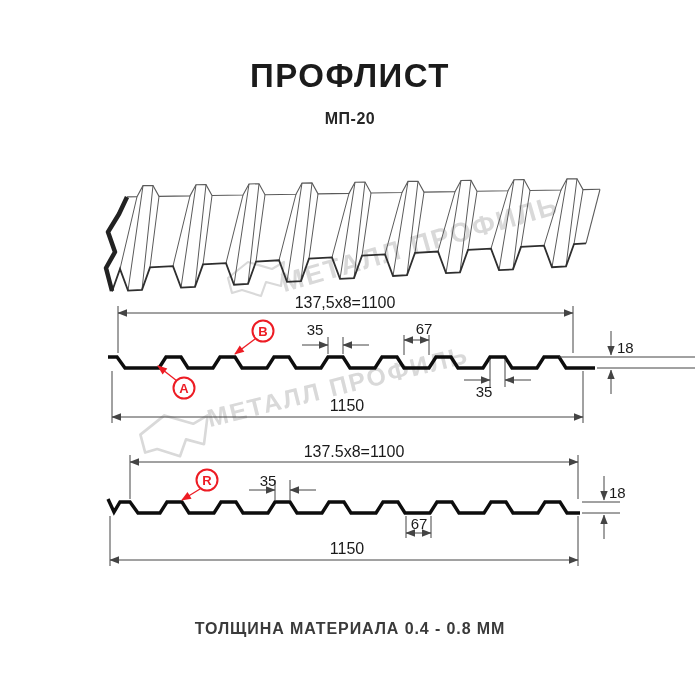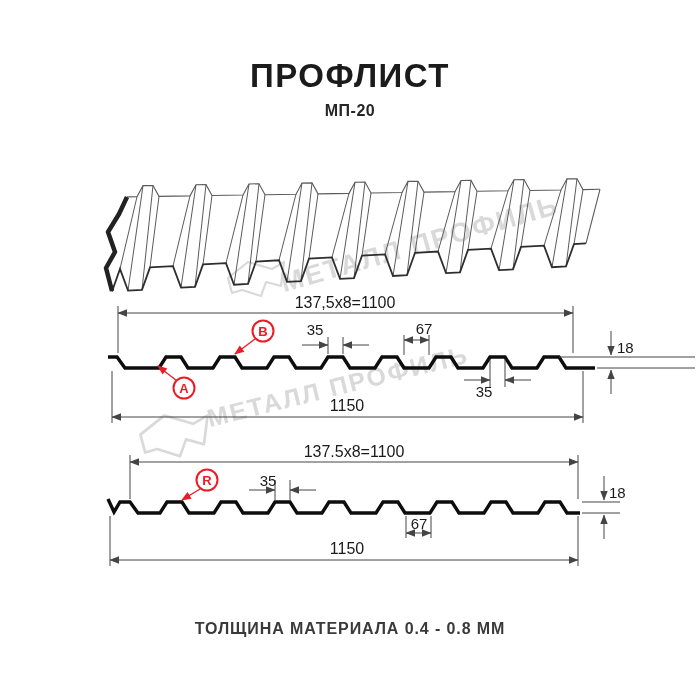--- a/index.html
+++ b/index.html
@@ -2,21 +2,21 @@
 <html><head>
 <meta charset="utf-8">
 <style>
   html,body{margin:0;padding:0;}
   body{
     width:700px;height:700px;position:relative;background:#ffffff;
     font-family:"Liberation Sans",sans-serif;overflow:hidden;
   }
   .header{position:absolute;top:57px;left:0;width:700px;text-align:center;z-index:3;}
   .title{font-size:33px;font-weight:bold;letter-spacing:1.5px;color:#1b1b1b;}
-  .subtitle{margin-top:7px;font-size:16px;font-weight:bold;letter-spacing:.5px;color:#262626;}
+  .subtitle{margin-top:15px;font-size:16px;font-weight:bold;letter-spacing:.5px;color:#262626;}
   .footer{
     position:absolute;top:614px;left:0;width:700px;text-align:center;z-index:3;
     font-size:16px;font-weight:bold;letter-spacing:.9px;color:#3a3a3a;margin-top:6px;
   }
   svg{position:absolute;top:0;left:0;z-index:2;}
   .profile{fill:none;stroke:#0d0d0d;stroke-width:3.4px;stroke-linejoin:miter;}
   .dimline{stroke:#444;stroke-width:1px;fill:none;}
   .dim{font-size:15px;fill:#1a1a1a;}
   .dimlg{font-size:16px;fill:#1a1a1a;}
   .callout-circle{fill:none;stroke:#ed1c24;stroke-width:2px;}

